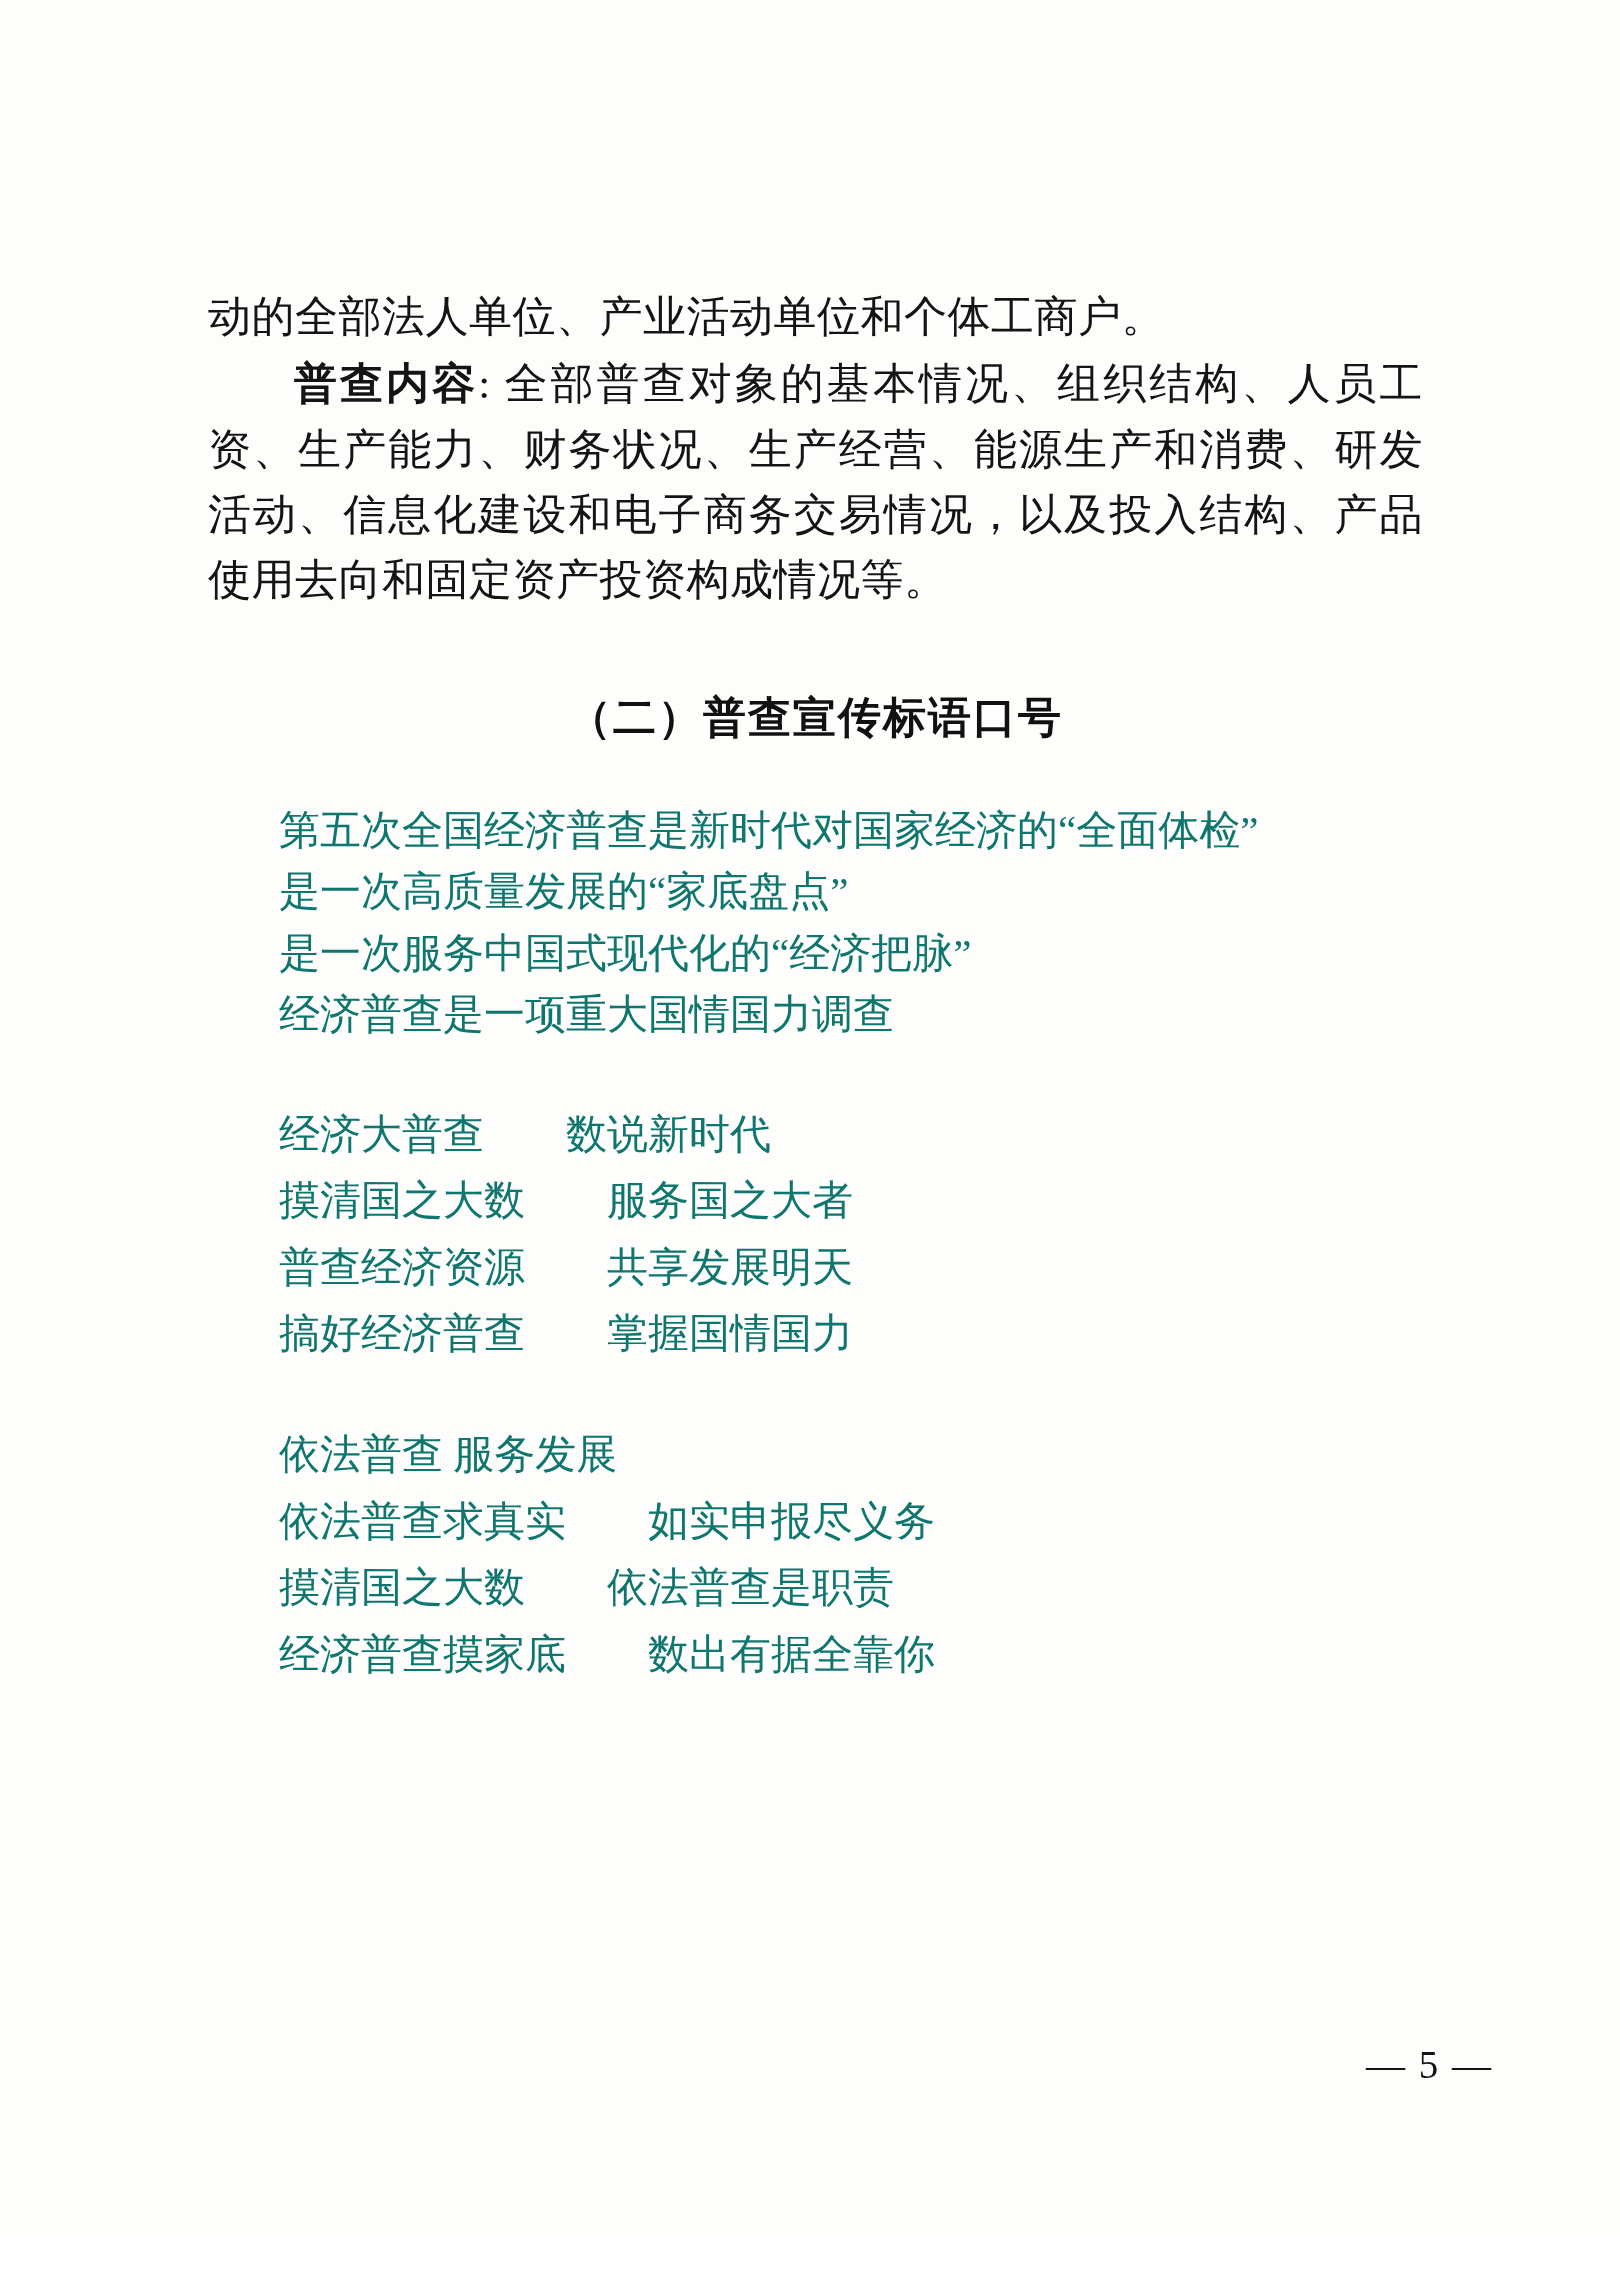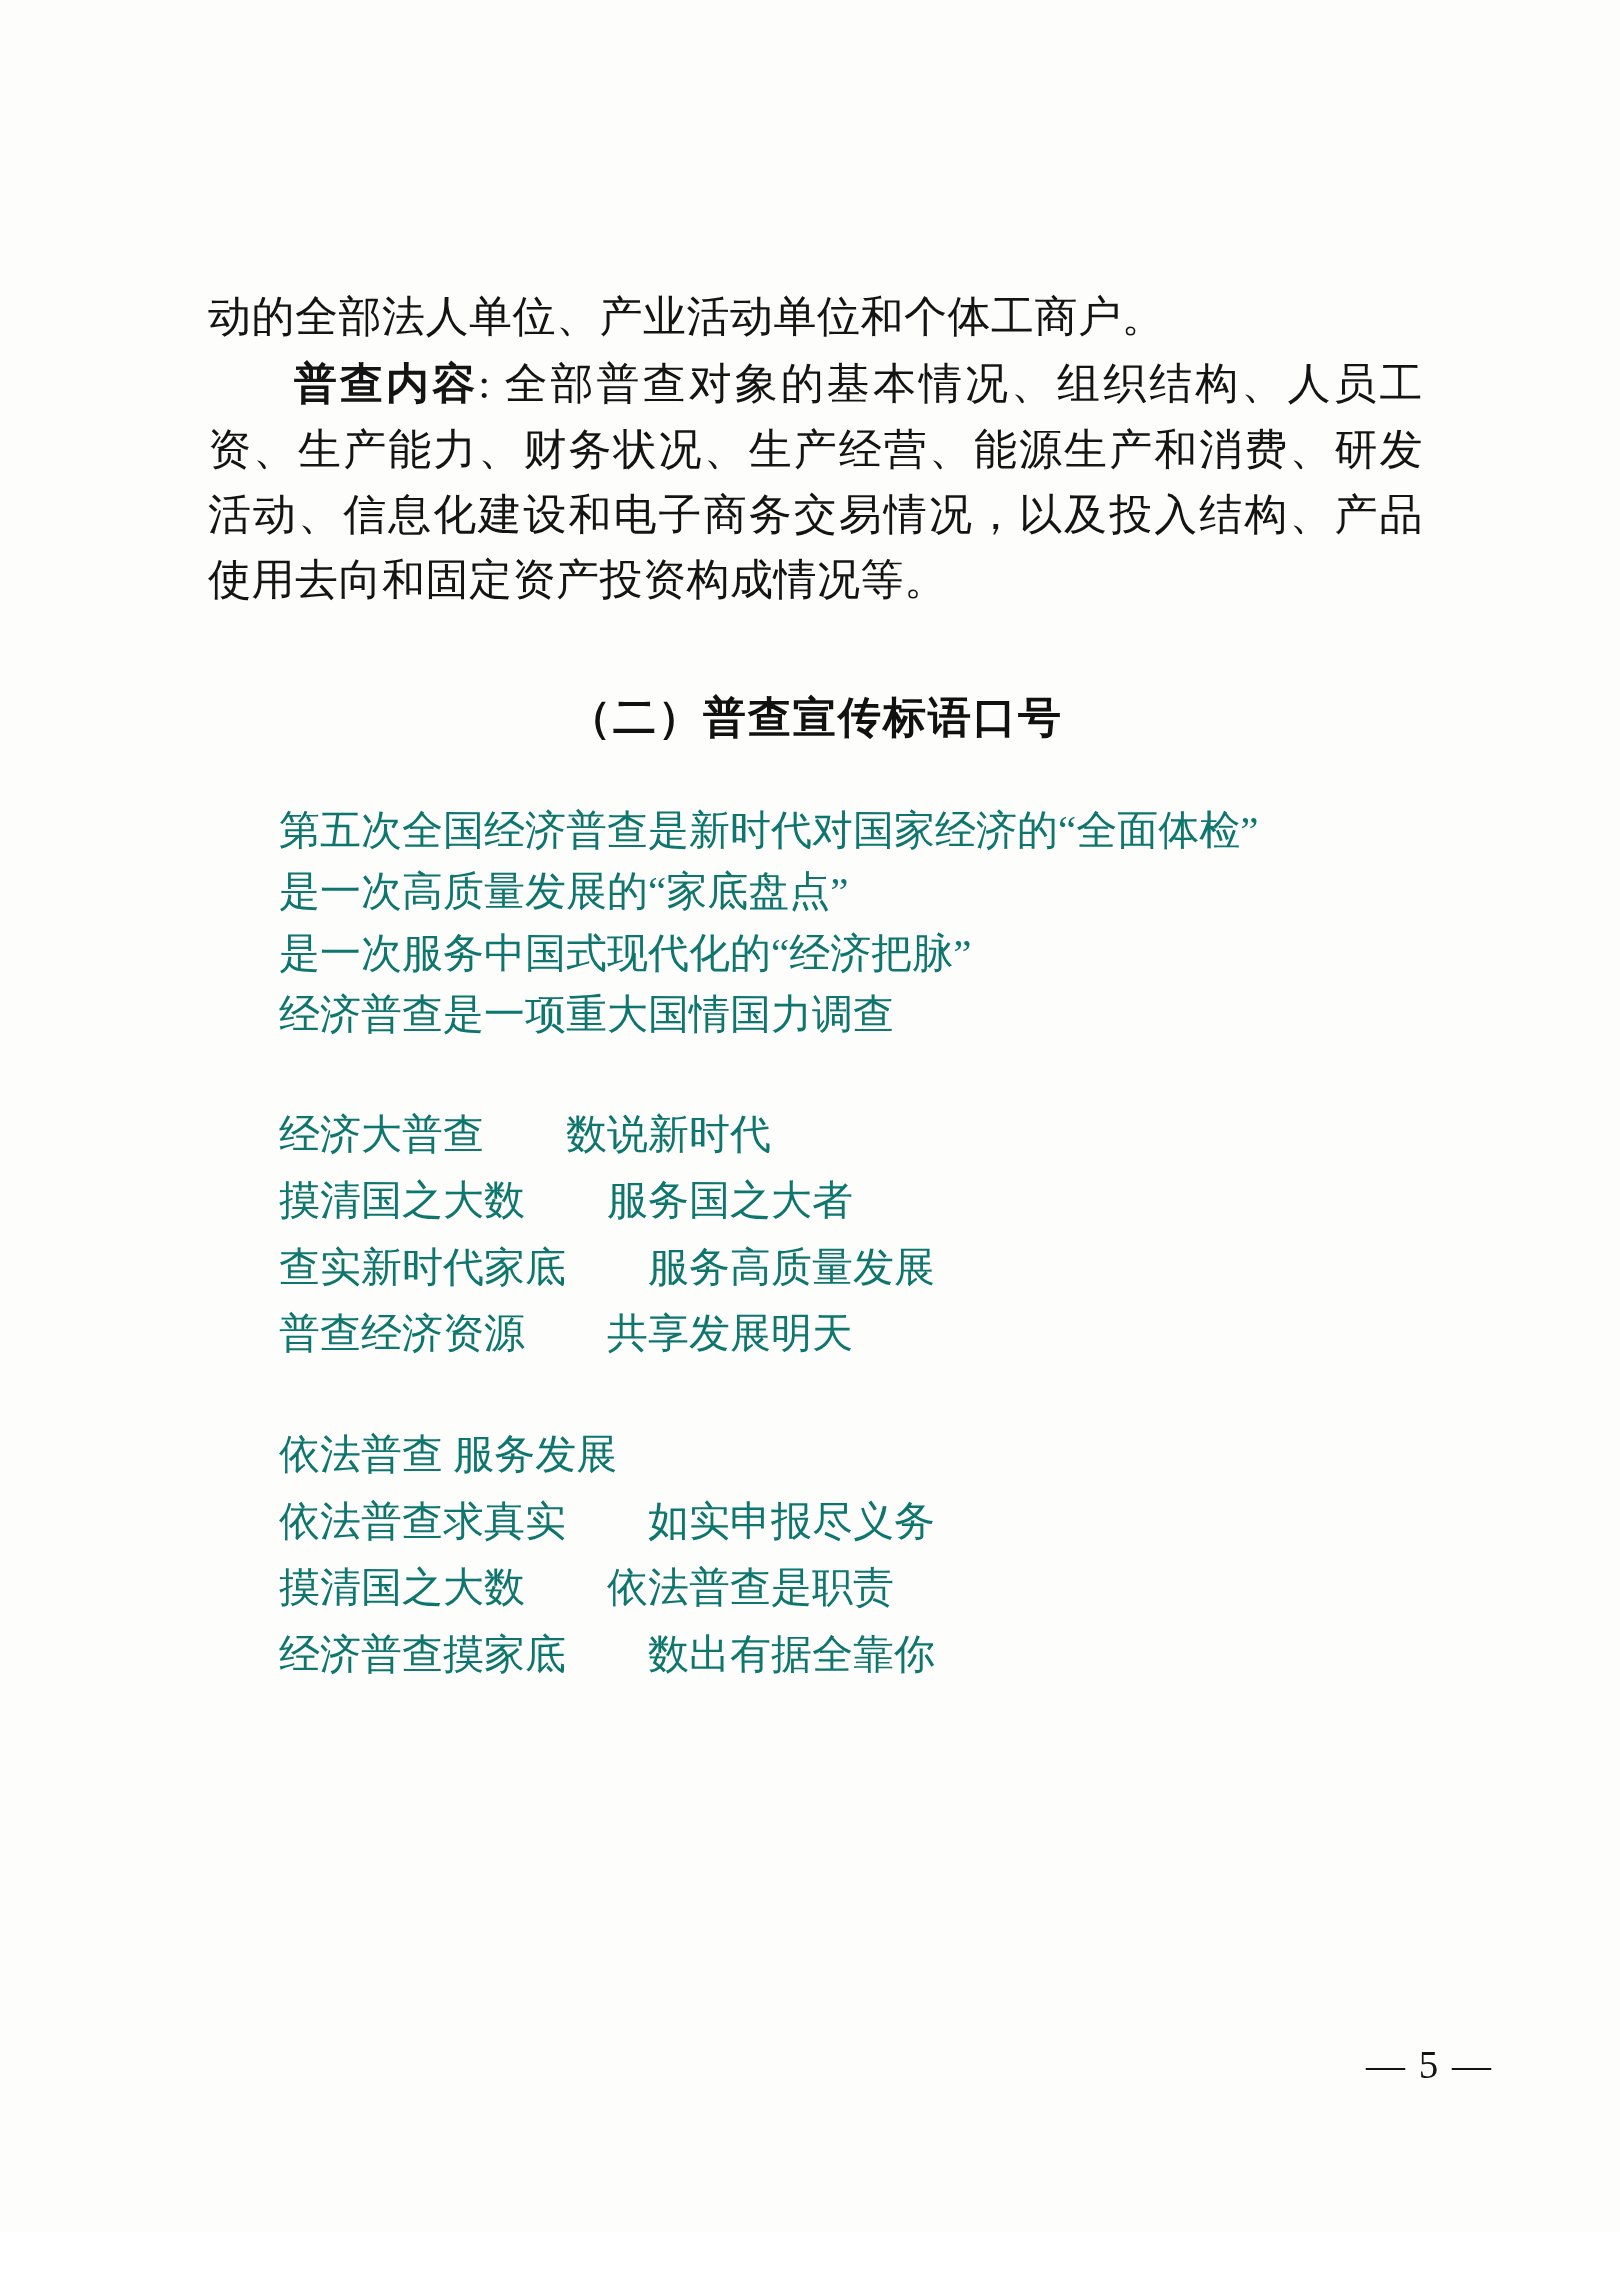--- a/index.html
+++ b/index.html
@@ -97,22 +97,22 @@
       <div class="slogan-line">是一次高质量发展的“家底盘点”</div>
       <div class="slogan-line">是一次服务中国式现代化的“经济把脉”</div>
       <div class="slogan-line">经济普查是一项重大国情国力调查</div>
     </div>
 
     <div class="block-gap"></div>
 
     <div class="slogan-block group2">
       <div class="slogan-line">经济大普查　　数说新时代</div>
       <div class="slogan-line">摸清国之大数　　服务国之大者</div>
-      <div class="slogan-line">查实新时代家底　　服务高质量发展</div>
       <div class="slogan-line">普查经济资源　　共享发展明天</div>
+      <div class="slogan-line">搞好经济普查　　掌握国情国力</div>
     </div>
 
     <div class="block-gap"></div>
 
     <div class="slogan-block group3">
       <div class="slogan-line">依法普查 服务发展</div>
       <div class="slogan-line">依法普查求真实　　如实申报尽义务</div>
       <div class="slogan-line">摸清国之大数　　依法普查是职责</div>
       <div class="slogan-line">经济普查摸家底　　数出有据全靠你</div>
     </div>

